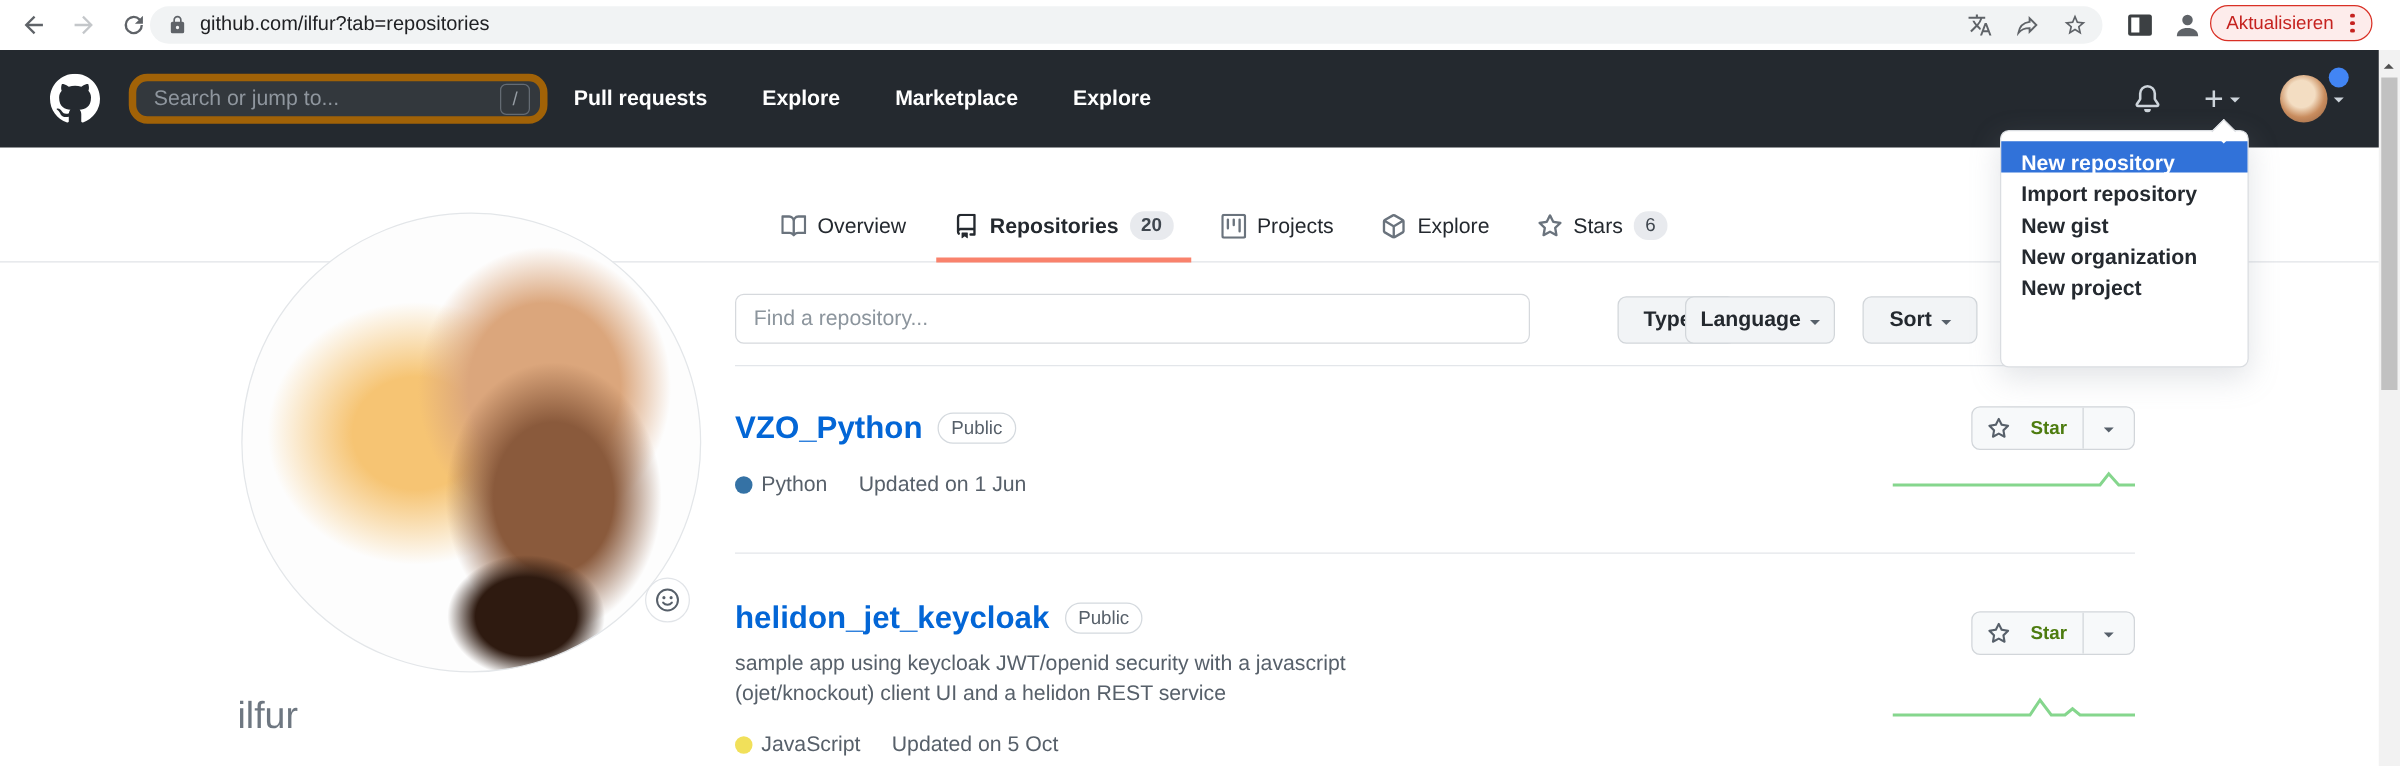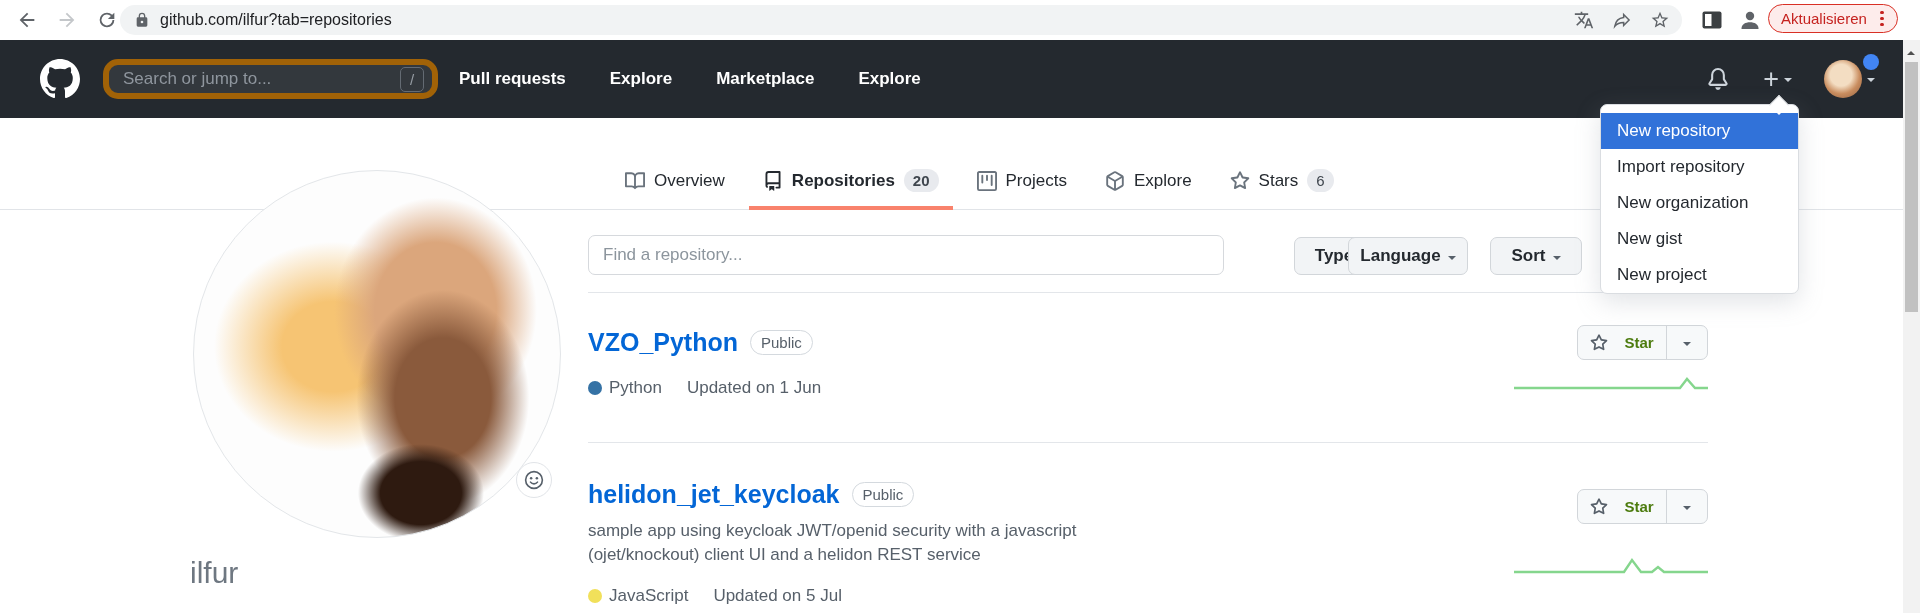--- a/index.html
+++ b/index.html
@@ -104,22 +104,22 @@
     justify-content:center; cursor:pointer; }
   .star-caret .caret { border-top-color:#57606a; margin:6px 0 0 0; }
   .spark { position:absolute; left:1514px; width:194px; height:24px; }
 
   
   .dropdown { position:absolute; left:1600px; top:104px; width:199px; height:190px; background:#fff;
     border:1px solid #dadde1; border-radius:7px; box-shadow:0 8px 24px rgba(140,149,159,0.25);
     padding:8px 0; z-index:50; }
   .dd-notch { position:absolute; left:1772px; top:98px; width:14px; height:14px; background:#fff;
     border-left:1px solid #dadde1; border-top:1px solid #dadde1; transform:rotate(45deg); z-index:51; }
-  .dd-item { height:36px; line-height:36px; padding-left:16px; font-size:17px; color:#24292f;
-    cursor:pointer; white-space:nowrap; }
+  .dd-item { height:25px; line-height:36px; padding-left:16px; font-size:17px; color:#24292f;
+    cursor:pointer; white-space:nowrap;font-weight:bold; }
   .dd-item.active { background:#3172d9; color:#fff; }
 </style>
 </head>
 <body>
 
 <div class="chrome">
   <svg class="nav-ic" style="left:16px" viewBox="0 0 24 24">
       <path fill="#5f6368" d="M20 11H7.83l5.59-5.59L12 4l-8 8 8 8 1.41-1.41L7.83 13H20v-2z"></path>
     </svg>
   <svg class="nav-ic" style="left:56px" viewBox="0 0 24 24">
@@ -194,22 +194,22 @@
       <span class="blue-dot"></span>
       <span class="caret"></span>
     </div>
   </div>
 </div>
 
 <div class="dd-notch"></div>
 <div class="dropdown">
   <div class="dd-item active">New repository</div>
   <div class="dd-item">Import repository</div>
+  <div class="dd-item">New gist</div>
   <div class="dd-item">New organization</div>
-  <div class="dd-item">New gist</div>
   <div class="dd-item">New project</div>
 </div>
 
 <div class="scrollbar">
   <span class="sb-arrow"></span>
   <span class="sb-thumb"></span>
 </div>
 
 <div class="avatar-big"></div>
 <div class="status-badge">
@@ -300,21 +300,21 @@
 <div class="repo-sep" style="top:442px"></div>
 <div class="repo-title-row" style="top:480px">
   <a class="repo-link">helidon_jet_keycloak</a>
   <span class="vis-badge">Public</span>
 </div>
 <div class="repo-desc" style="top:519px">sample app using keycloak JWT/openid security with a javascript</div>
 <div class="repo-desc" style="top:543px">(ojet/knockout) client UI and a helidon REST service</div>
 <div class="repo-meta" style="top:586px">
   <span class="lang-dot" style="background-color: rgb(241, 224, 90);"></span>
   <span>JavaScript</span>
-  <span class="meta-updated">Updated on 5 Jul</span>
+  <span class="meta-updated">Updated on 5 Oct</span>
 </div>
 <div class="star-btn" style="top:489px">
   <span class="star-main">
     <svg viewBox="0 0 16 16">
         <path fill-rule="evenodd" d="M8 .25a.75.75 0 0 1 .673.418l1.882 3.815 4.21.612a.75.75 0 0 1 .416 1.279l-3.046 2.97.719 4.192a.75.75 0 0 1-1.088.791L8 12.347l-3.766 1.98a.75.75 0 0 1-1.088-.79l.72-4.194L.818 6.374a.75.75 0 0 1 .416-1.28l4.21-.611L7.327.668A.75.75 0 0 1 8 .25zm0 2.445L6.615 5.5a.75.75 0 0 1-.564.41l-3.097.45 2.24 2.184a.75.75 0 0 1 .216.664l-.528 3.084 2.769-1.456a.75.75 0 0 1 .698 0l2.77 1.456-.53-3.084a.75.75 0 0 1 .216-.664l2.24-2.183-3.096-.45a.75.75 0 0 1-.564-.41L8 2.694v.001z"></path>
       </svg>
     <span>Star</span>
   </span>
   <span class="star-caret">
       <span class="caret"></span>

